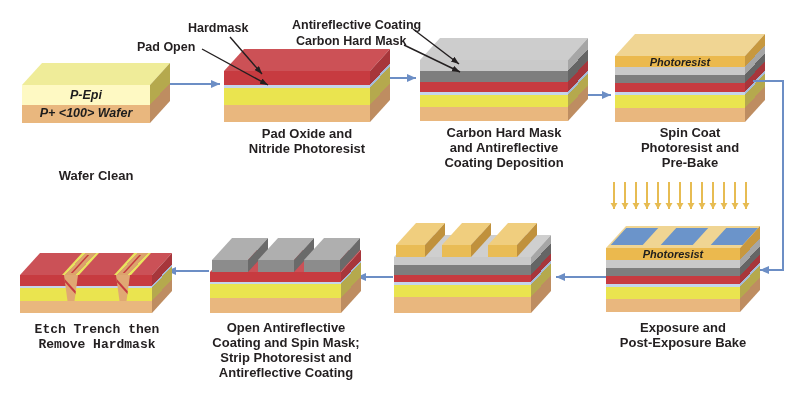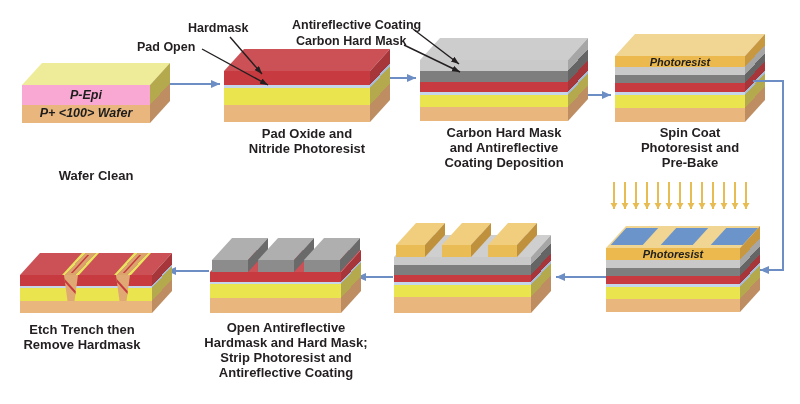--- a/index.html
+++ b/index.html
@@ -65,21 +65,21 @@
       <line x1="724" y1="182" x2="724" y2="209" marker-end="url(#mgold)"></line>
       <line x1="735" y1="182" x2="735" y2="209" marker-end="url(#mgold)"></line>
       <line x1="746" y1="182" x2="746" y2="209" marker-end="url(#mgold)"></line>
     </g>
   </svg>
 
   <div class="block" style="left:22px;top:85px;width:128px;height:38px;">
     <div class="face-top" style="width:128px;background:#EFEC99;"></div>
     <div class="face-side" style="left:128px;height:38px;background:linear-gradient(180deg,#B5A94D 0 20px,#BE8D61 20px 38px);"></div>
     <div class="face-front">
-      <div class="layer" style="height:20px;background:#f9a8d4;">
+      <div class="layer" style="height:20px;background:#fef9c3;">
         <div class="llabel lbl-epi">P-Epi</div>
       </div>
       <div class="layer" style="height:18px;background:#E9B77E;">
         <div class="llabel lbl-wafer">P+ &lt;100&gt; Wafer</div>
       </div>
     </div>
   </div>
 
   <div class="block" style="left:224px;top:71px;width:146px;height:51px;">
     <div class="face-top" style="width:146px;background:#CC5156;"></div>
@@ -238,20 +238,22 @@
 
   <div class="caption" style="left:96px;top:124px;margin-top:44px;">Wafer Clean</div>
   <div class="caption" style="left:307px;top:126px;">Pad Oxide and
 Nitride Photoresist</div>
   <div class="caption" style="left:504px;top:125px;">Carbon Hard Mask
 and Antireflective
 Coating Deposition</div>
   <div class="caption" style="left:690px;top:125px;">Spin Coat
 Photoresist and
 Pre-Bake</div>
+  <div class="caption" style="left:683px;top:320px;">Exposure and
+Post-Exposure Bake</div>
   <div class="caption" style="left:286px;top:320px;">Open Antireflective
-Hardmask and Hard Mask;
+Coating and Spin Mask;
 Strip Photoresist and
 Antireflective Coating</div>
-  <div class="caption" style="left:82px;top:322px;">Etch Trench then
+  <div class="caption" style="left:97px;top:322px;font-family:Liberation Mono, monospace;">Etch Trench then
 Remove Hardmask</div>
 
 </div>
 
 </body></html>

